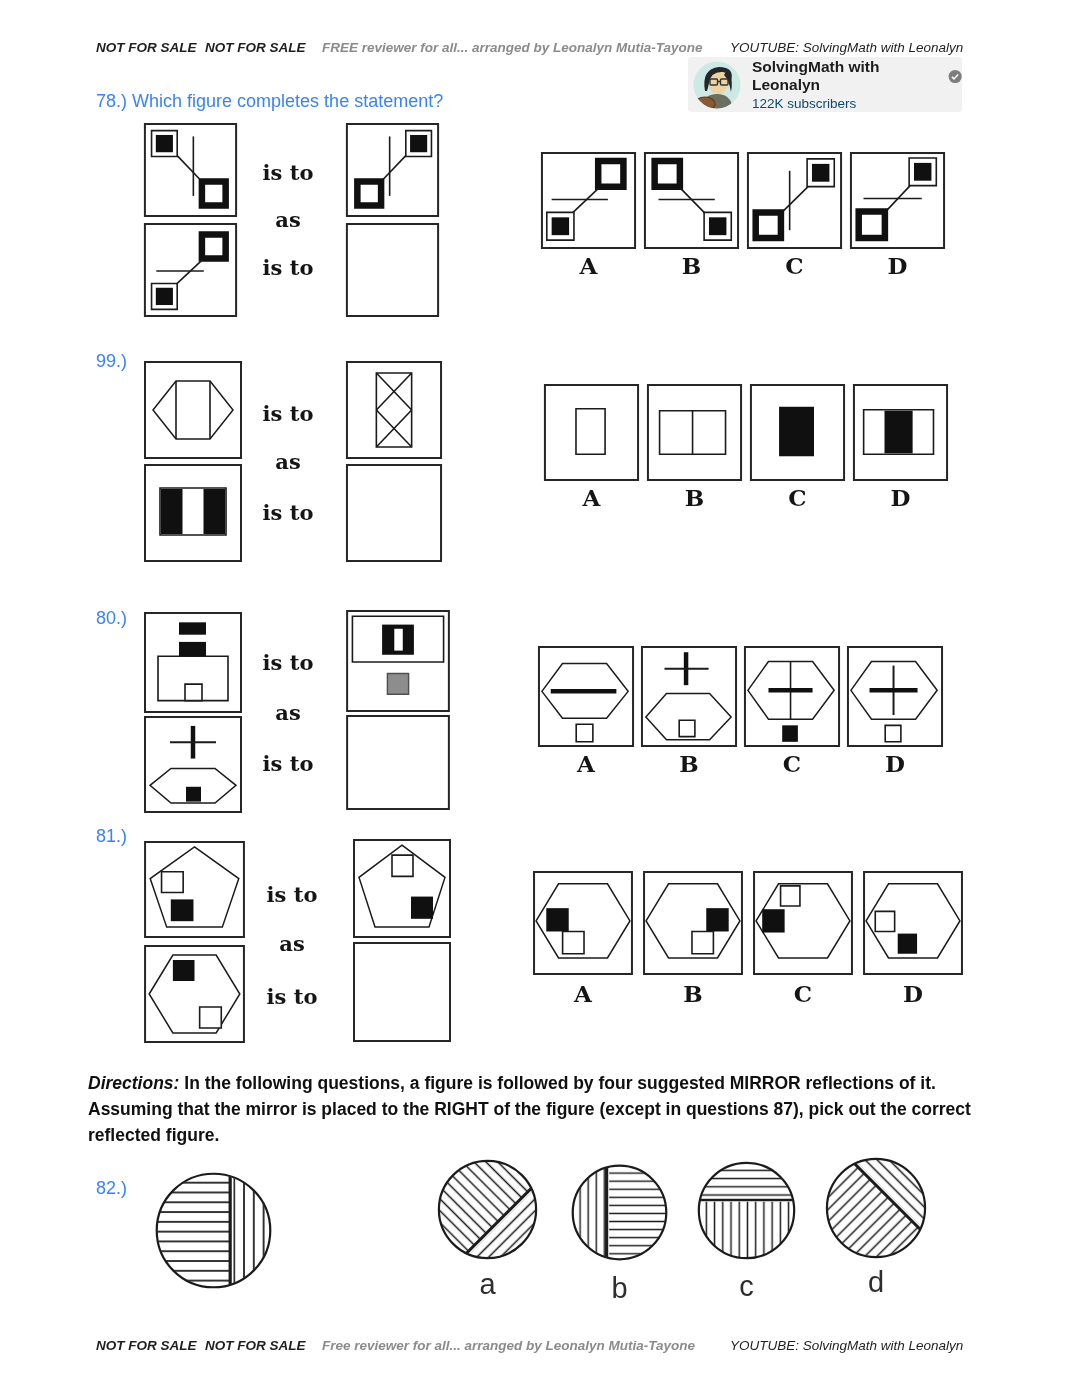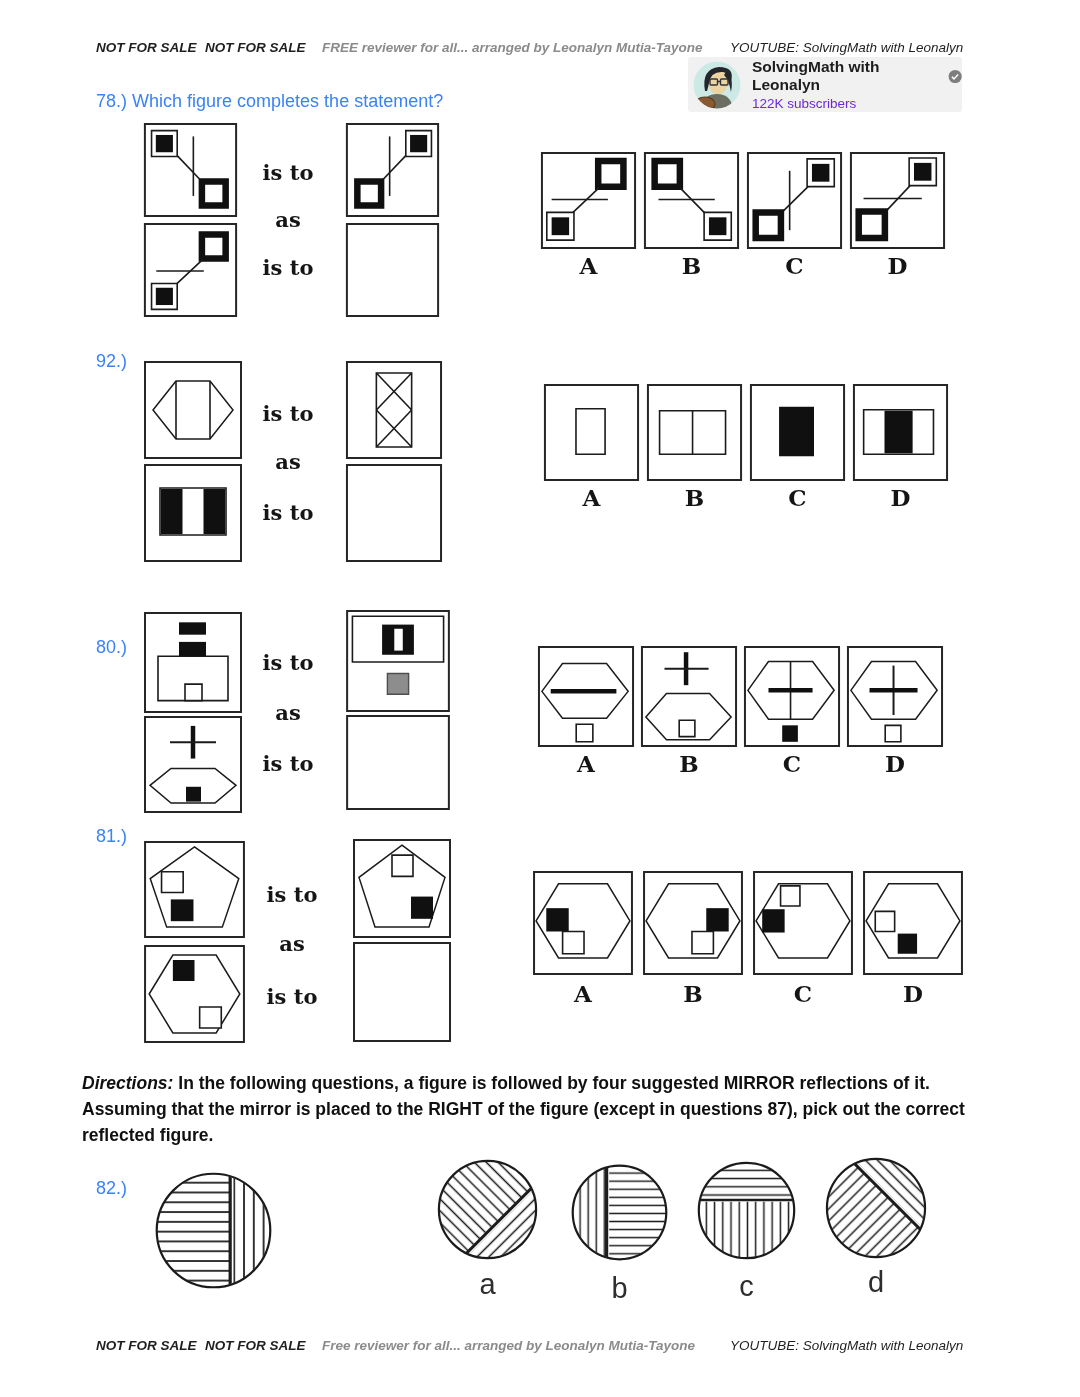--- a/index.html
+++ b/index.html
@@ -7,28 +7,28 @@
           font-family:"Liberation Sans",sans-serif; color:#141414; }
 
   .meta { position:absolute; font:italic 700 13.5px "Liberation Sans",sans-serif; color:#1f1f1f; white-space:nowrap; }
   .meta.gray { color:#8b8b8b; font-weight:700; }
   .meta.plain { font-weight:400; }
 
   .card { position:absolute; left:688px; top:57px; width:274px; height:55px; background:#f1f1f1;
           border-radius:3px; display:flex; align-items:center; gap:11px; padding-left:5px; box-sizing:border-box; }
   .card .avatar { flex:0 0 48px; width:48px; height:48px; }
   .card .name { display:flex; align-items:center; gap:5px; font:700 15.5px "Liberation Sans",sans-serif; color:#1d1d1d; }
-  .card .subs { font:400 13.5px "Liberation Sans",sans-serif; color:#6d28d9; margin-top:2px; }
+  .card .subs { font:400 13.5px "Liberation Sans",sans-serif; color:#0c4a6e; margin-top:2px; }
 
   .qtitle { position:absolute; font:400 18px "Liberation Sans",sans-serif; color:#3b82f6; white-space:nowrap; }
   .rel { position:absolute; width:76px; text-align:center; font:700 21px "DejaVu Serif",serif; color:#151515; }
   .optletter { position:absolute; text-align:center; font:700 23px "DejaVu Serif",serif; color:#151515; }
   .optletter.lower { font:400 29px "Liberation Sans",sans-serif; color:#2e2e2e; }
 
-  .directions { position:absolute; left:82px; top:1071px; width:908px;
+  .directions { position:absolute; left:88px; top:1071px; width:908px;
                 font:700 17.5px "Liberation Sans",sans-serif; color:#101010; line-height:1.48; }
   .directions .lead { font-style:italic; }
 
   .fig { position:absolute; display:block; }
   .fig * { vector-effect:non-scaling-stroke; }
   .fig .frame    { fill:#fff; stroke:#262626; stroke-width:2; }
   .fig .ln       { stroke:#1b1b1b; stroke-width:1.6; fill:none; }
   .fig .ln2      { stroke:#1b1b1b; stroke-width:2; fill:none; }
   .fig .thickline{ stroke:#101010; stroke-width:4.5; fill:none; }
   .fig .poly     { fill:none; stroke:#1b1b1b; stroke-width:1.5; }
@@ -164,21 +164,21 @@
       <rect class="sq-thick" x="10" y="61" width="27" height="27"></rect>
     </svg>
     <span class="optletter" style="left:540px;top:252px;width:97px">A</span>
     <span class="optletter" style="left:643px;top:252px;width:97px">B</span>
     <span class="optletter" style="left:746px;top:252px;width:97px">C</span>
     <span class="optletter" style="left:849px;top:252px;width:97px">D</span>
   </div>
 
   <div>
     <div class="qtitle" style="left:96px;top:351px">
-      <span>92.)</span>
+      <span>99.)</span>
     </div>
 
     <svg class="fig" viewBox="0 0 100 100" preserveAspectRatio="none" style="left:143px;top:360px;width:100px;height:100px">
       <rect class="frame" x="2" y="2" width="96" height="96"></rect>
       <polygon class="poly" points="10,50 33,21 67,21 90,50 67,79 33,79"></polygon>
       <line class="ln" x1="33" y1="21" x2="33" y2="79"></line>
       <line class="ln" x1="67" y1="21" x2="67" y2="79"></line>
     </svg>
     <svg class="fig" viewBox="0 0 100 100" preserveAspectRatio="none" style="left:345px;top:360px;width:98px;height:100px">
       <rect class="frame" x="2" y="2" width="96" height="96"></rect>
@@ -220,21 +220,21 @@
       <rect class="sq-white" x="12" y="27" width="72" height="45"></rect>
       <rect class="sq-black" x="33.5" y="28" width="29" height="43"></rect>
     </svg>
     <span class="optletter" style="left:543px;top:484px;width:97px">A</span>
     <span class="optletter" style="left:646px;top:484px;width:97px">B</span>
     <span class="optletter" style="left:749px;top:484px;width:97px">C</span>
     <span class="optletter" style="left:852px;top:484px;width:97px">D</span>
   </div>
 
   <div>
-    <div class="qtitle" style="left:96px;top:637px">
+    <div class="qtitle" style="left:96px;top:608px">
       <span>80.)</span>
     </div>
 
     <svg class="fig" viewBox="0 0 100 100" preserveAspectRatio="none" style="left:143px;top:611px;width:100px;height:103px">
       <rect class="frame" x="2" y="2" width="96" height="96"></rect>
       <rect class="sq-white" x="15" y="44" width="70" height="43"></rect>
       <rect class="sq-black" x="36" y="11" width="27" height="33"></rect>
       <rect class="fillwhite" x="36" y="23" width="27" height="7"></rect>
       <rect class="sq-white" x="42" y="71" width="17" height="16"></rect>
     </svg>

